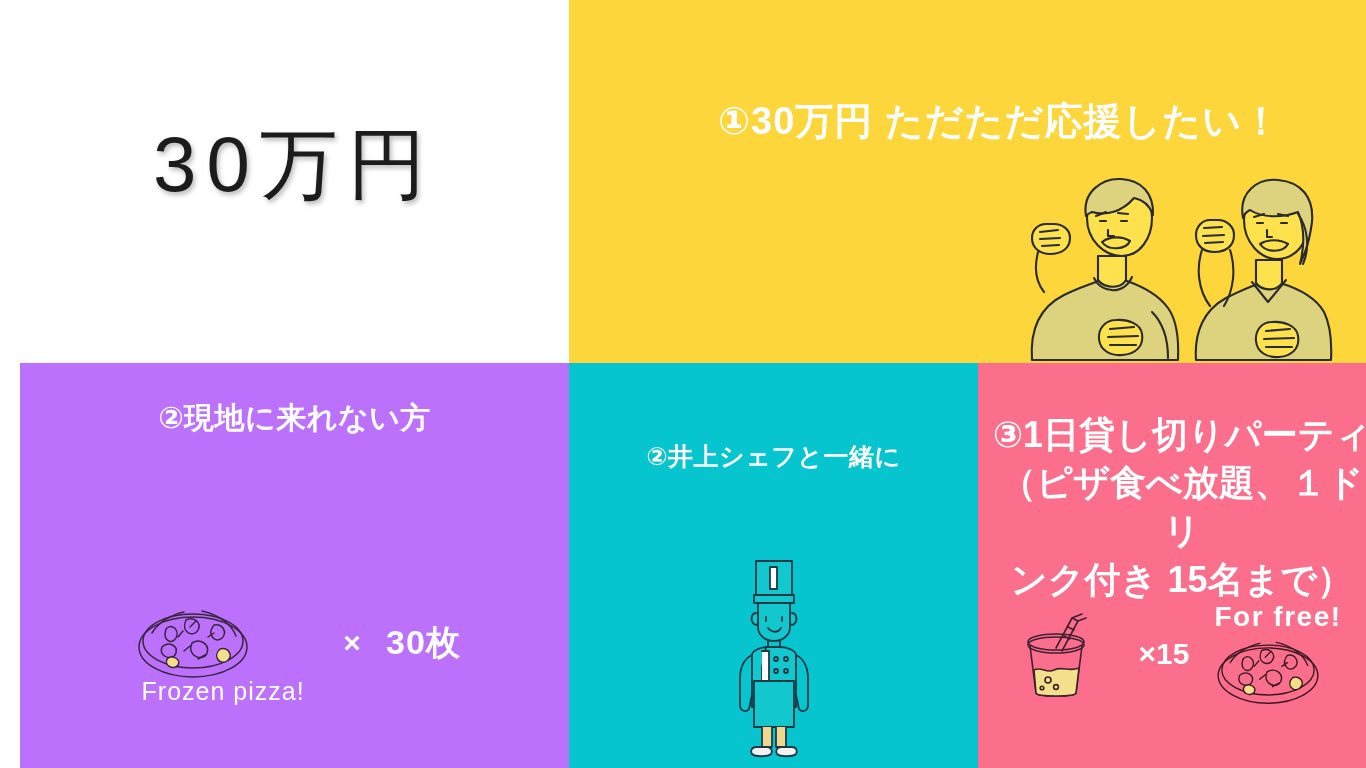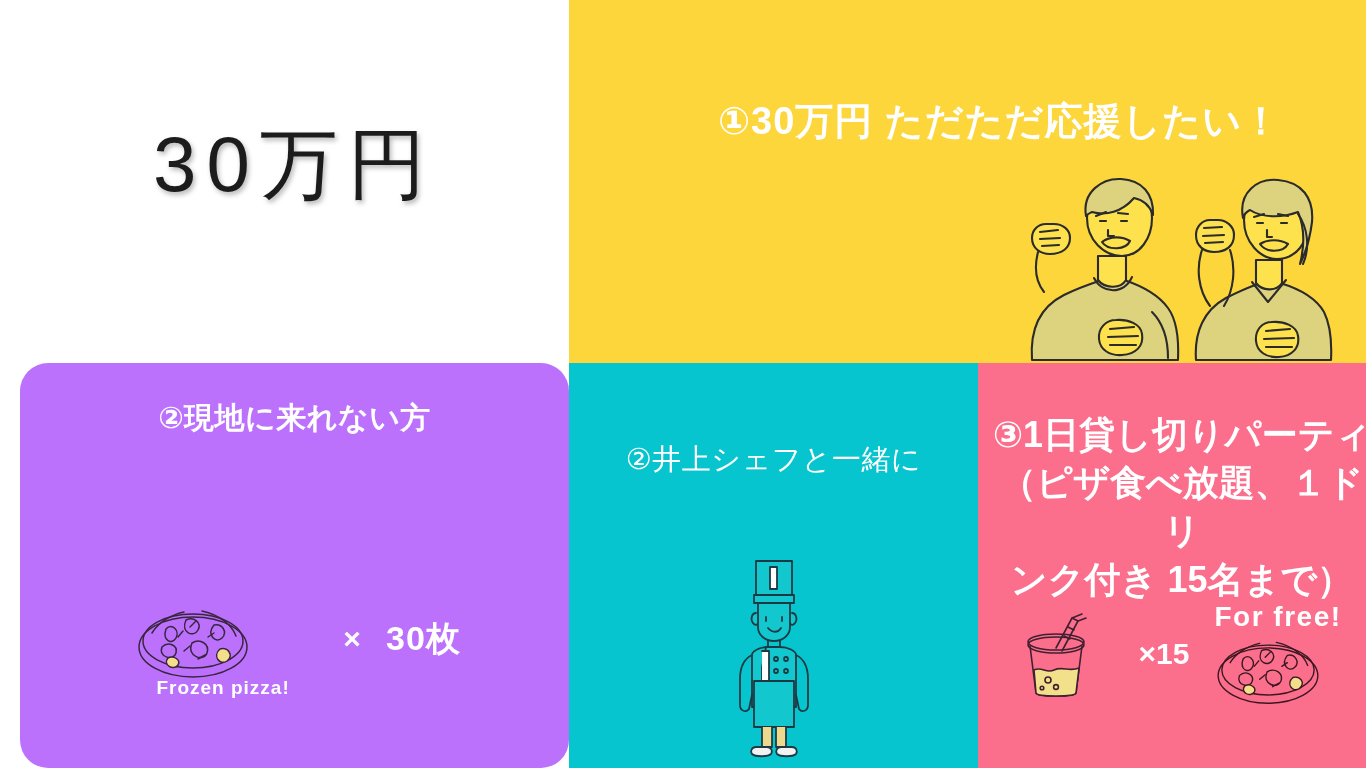--- a/index.html
+++ b/index.html
@@ -30,21 +30,20 @@
     background: #ffffff;
     display: flex; align-items: center; justify-content: center;
   }
   .panel-support {
     left: 549px; top: 0; width: 817px; height: 363px;
     background: #fdd63c;
   }
   .panel-remote {
     left: 0; top: 363px; width: 549px; height: 405px;
     background: #bc71fd;
-    border-radius: 28px;
   }
   .panel-chef {
     left: 549px; top: 363px; width: 409px; height: 405px;
     background: #06c5ce;
   }
   .panel-party {
     left: 958px; top: 363px; width: 408px; height: 405px;
     background: #fb6e8c;
   }
 
@@ -90,22 +89,22 @@
     font-weight: 700;
     color: #ffffff;
     line-height: 1.32;
     letter-spacing: 0.5px;
   }
 
   .chef-head {
     position: absolute;
     left: 0; right: 0; top: 77px;
     text-align: center;
-    font-size: 29px;
-    font-weight: 400;
+    font-size: 25px;
+    font-weight: 700;
     color: #ffffff;
     line-height: 1.33;
     letter-spacing: 0.5px;
   }
 
   .party-head {
     position: absolute;
     left: 10px; right: 10px; top: 48px;
     text-align: center;
     font-size: 36px;
@@ -120,22 +119,22 @@
     position: absolute;
     left: 0; right: 0; top: 240px;
     display: flex;
     align-items: center;
     justify-content: center;
     gap: 0px;
   }
   .pizza-block { width: 190px; text-align: center; position: relative; }
   .pizza-caption {
     margin-top: -4px;
-    font-size: 19px;
-    font-weight: 700;
+    font-size: 25px;
+    font-weight: 400;
     color: #ffffff;
     letter-spacing: 1px;
   }
   .mult-x {
     font-size: 30px;
     font-weight: 700;
     color: #ffffff;
     width: 68px;
     text-align: center;
     transform: translateY(-12px);

